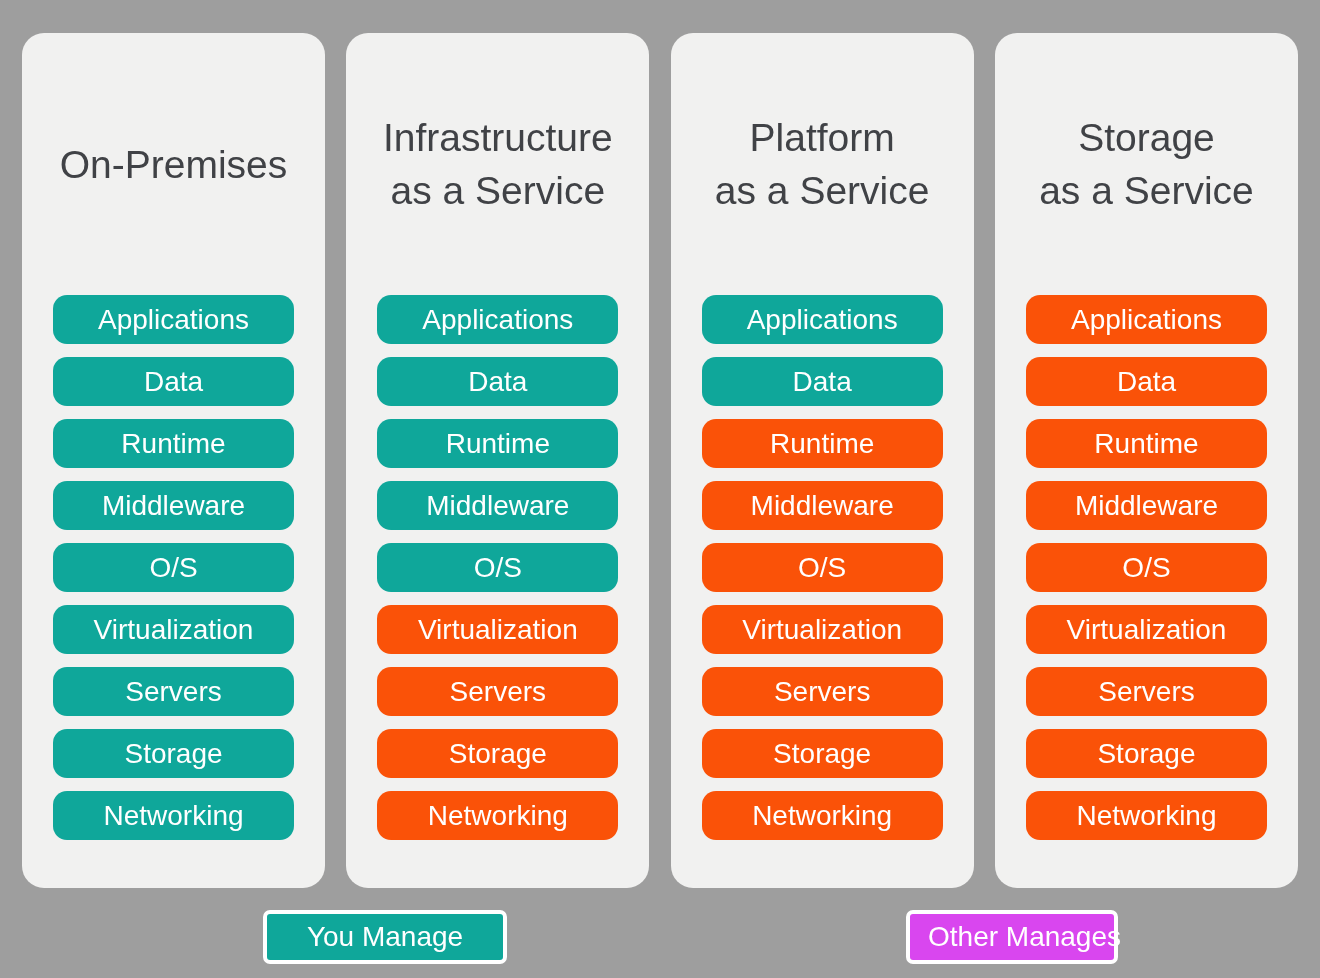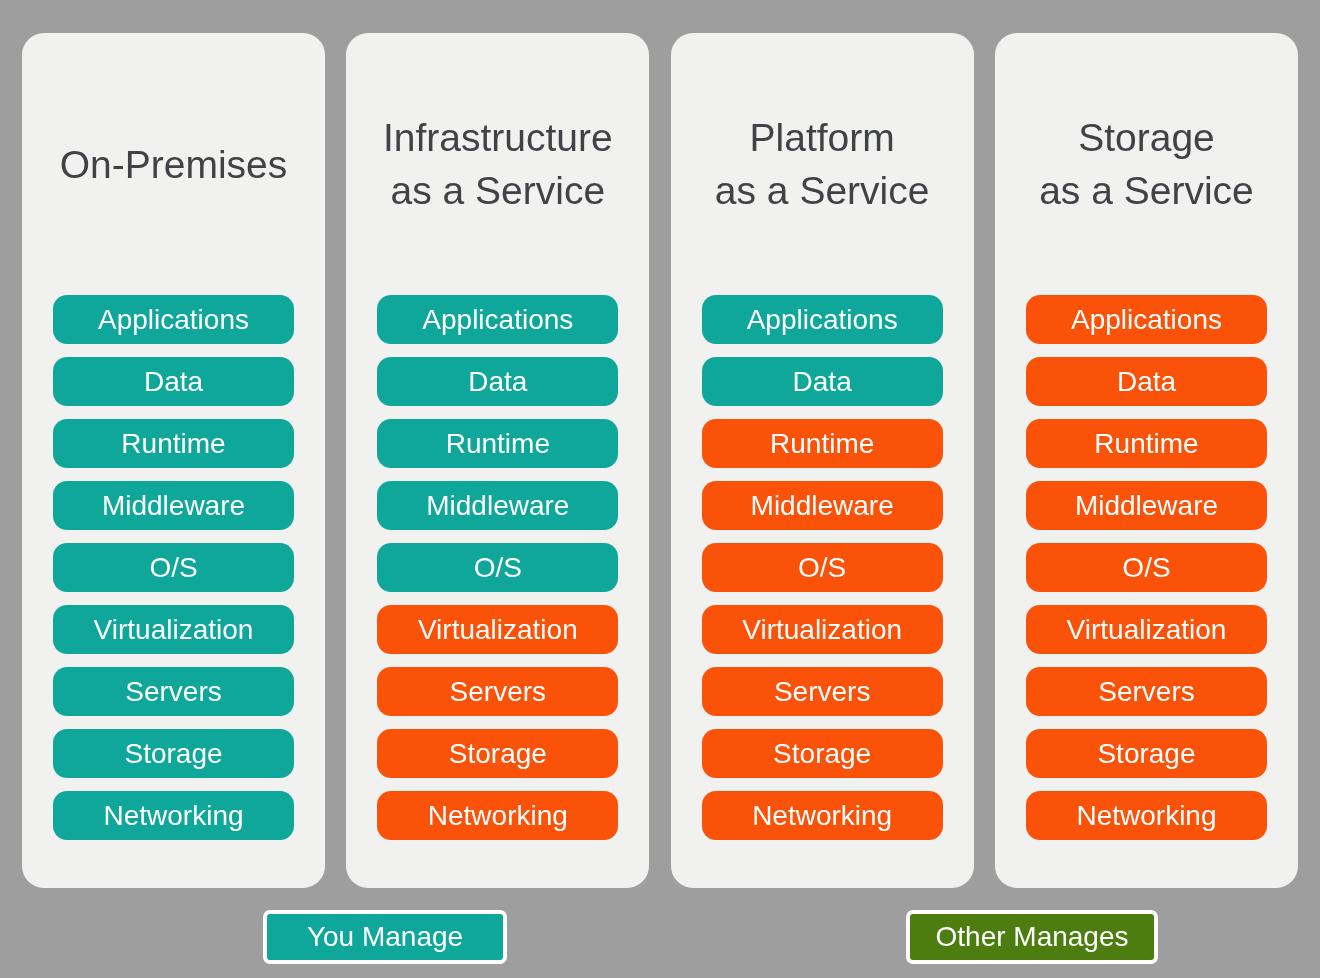--- a/index.html
+++ b/index.html
@@ -117,22 +117,22 @@
   }
   .legend-you {
     left: 219px;
     top: 2px;
     width: 244px;
     background: #0fa79a;
   }
   .legend-other {
     left: 862px;
     top: 2px;
-    width: 252px;
-    background: #4d7c0f;
+    width: 212px;
+    background: #d946ef;
   }
 </style>
 </head>
 <body>
 
 <div id="diagram">
 
   <div class="cards-row">
 
     <div class="card">

